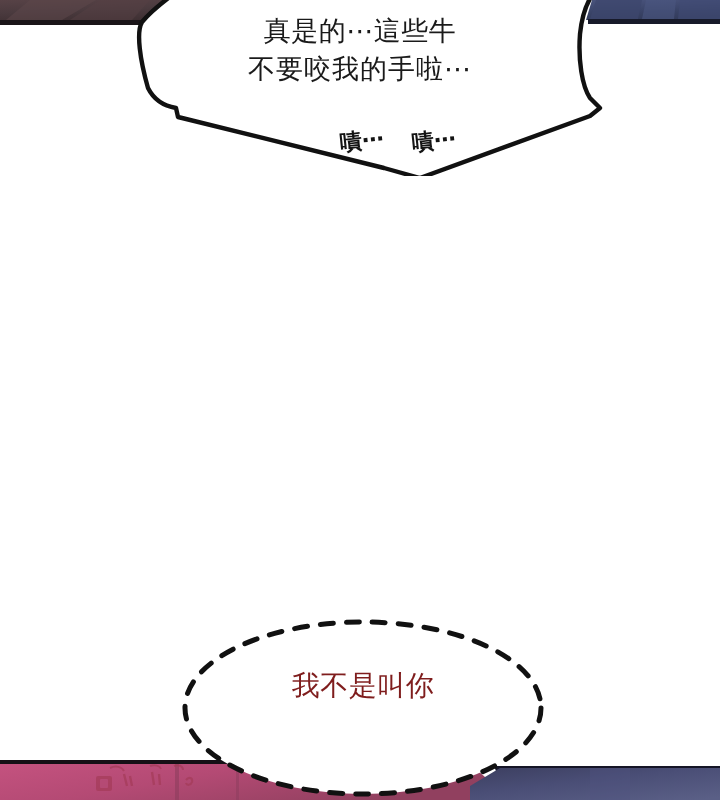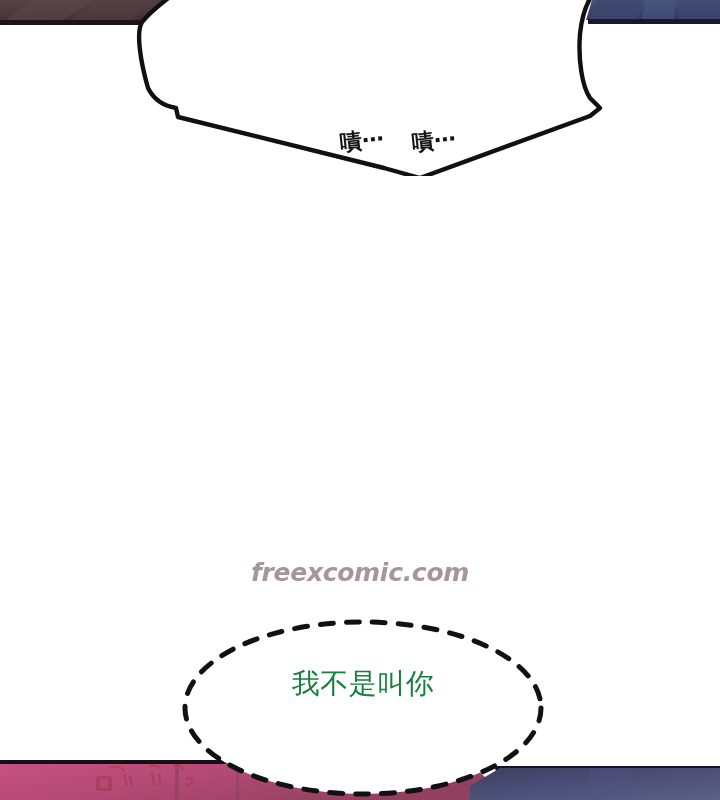--- a/index.html
+++ b/index.html
@@ -104,25 +104,25 @@
     top: 618px;
     width: 370px;
     height: 200px;
   }
   .bubble-thought-text {
     position: absolute;
     left: 178px;
     top: 665px;
     width: 370px;
     text-align: center;
-    color: #15803d;
+    color: #7f1d1d;
     font-size: 28px;
     line-height: 1.5;
     letter-spacing: 0.5px;
-    font-family: Liberation Mono, monospace;
+    font-family: Liberation Serif, serif;
   }
 </style>
 </head>
 <body>
 
 <div id="page">
 
   <div class="panel-art-top-left">
     <svg width="230" height="28" viewBox="0 0 230 28" xmlns="http://www.w3.org/2000/svg">
       <defs>
@@ -168,29 +168,30 @@
                L 300,192
                L 470,130
                L 480,122
                L 470,112
                C 462,100 458,74 460,48
                C 462,28 468,12 478,2
                L 482,-18" fill="#ffffff" stroke="#111111" stroke-width="4.4" stroke-linejoin="round" stroke-linecap="round"></path>
     </svg>
   </div>
 
+  <div class="bubble-top-text">
+    <div class="l1">真是的⋯這些牛</div>
+    <div class="l2">不要咬我的手啦⋯</div>
+  </div>
 
   <div class="sfx-row">
     <span class="sfx-a">嘖⋯</span>
     <span class="sfx-b">嘖⋯</span>
   </div>
 
-  <div class="watermark">
-    <span class="watermark-inner">freexcomic.com</span>
-  </div>
 
   <div class="panel-art-bottom-left">
     <svg width="500" height="40" viewBox="0 0 500 40" xmlns="http://www.w3.org/2000/svg">
       <defs>
         <linearGradient id="pinkGrad" x1="0" y1="0" x2="1" y2="0.4">
           <stop offset="0%" stop-color="#c4527f"></stop>
           <stop offset="45%" stop-color="#b44a74"></stop>
           <stop offset="100%" stop-color="#91405f"></stop>
         </linearGradient>
         <clipPath id="blClip">

